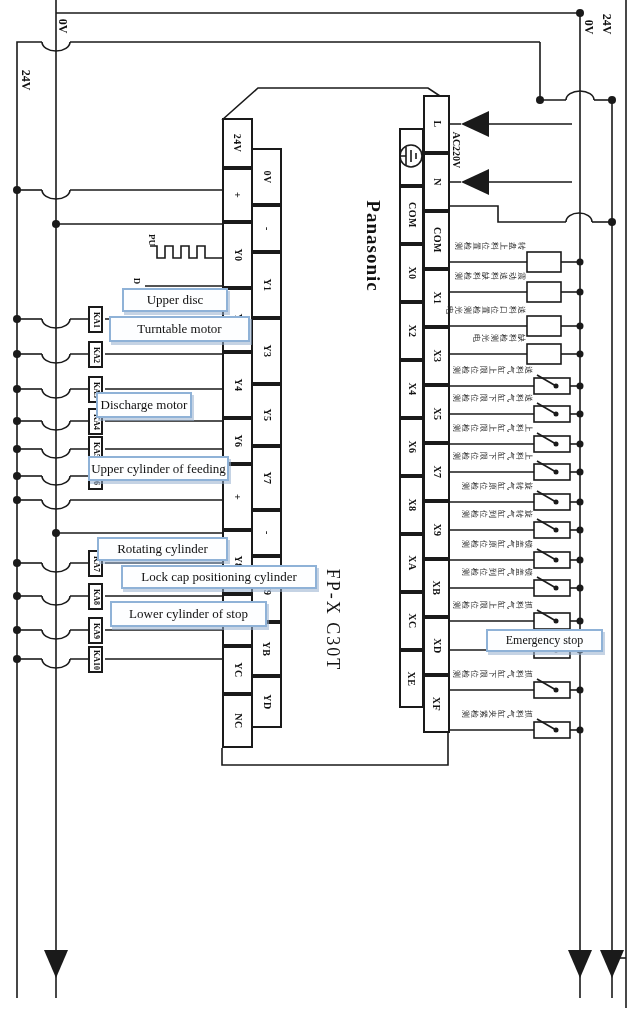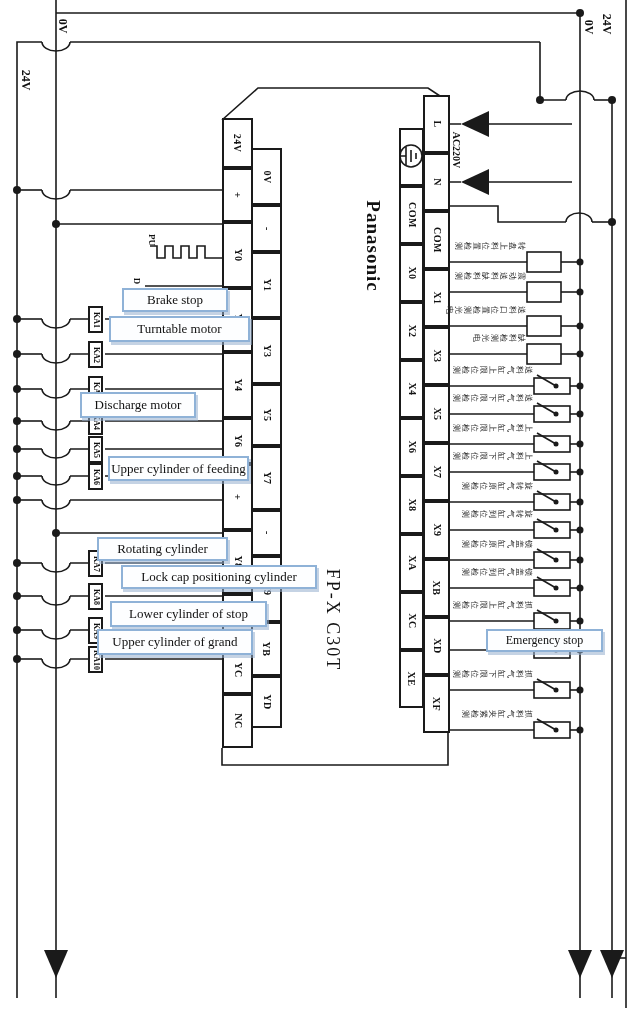--- a/index.html
+++ b/index.html
@@ -536,28 +536,27 @@
       <span>抓</span>
       <span>料</span>
       <span>气</span>
       <span>缸</span>
       <span>夹</span>
       <span>紧</span>
       <span>检</span>
       <span>测</span>
     </div>
 
-  <div class="lbl" style="left:122px;top:288px;width:106px;height:24px">Brake stop</div>
+  <div class="lbl" style="left:122px;top:288px;width:106px;height:24px">Upper disc</div>
   <div class="lbl" style="left:109px;top:316px;width:141px;height:26px">Turntable motor</div>
-  <div class="lbl" style="left:80px;top:392px;width:116px;height:26px">Discharge motor</div>
-  <div class="lbl" style="left:108px;top:456px;width:141px;height:25px">Upper cylinder of feeding</div>
+  <div class="lbl" style="left:96px;top:392px;width:96px;height:26px">Discharge motor</div>
+  <div class="lbl" style="left:88px;top:456px;width:141px;height:25px">Upper cylinder of feeding</div>
   <div class="lbl" style="left:121px;top:565px;width:196px;height:24px">Lock cap positioning cylinder</div>
   <div class="lbl" style="left:97px;top:537px;width:131px;height:24px">Rotating cylinder</div>
   <div class="lbl" style="left:110px;top:601px;width:157px;height:26px">Lower cylinder of stop</div>
-  <div class="lbl" style="left:97px;top:629px;width:156px;height:26px">Upper cylinder of grand</div>
   <div class="lbl small" style="left:486px;top:629px;width:117px;height:23px">Emergency stop</div>
 
   <div class="vt brand" style="left:289px;top:235px;width:170px;height:22px">Panasonic</div>
   <div class="vt model" style="left:233px;top:609px;width:200px;height:22px">FP-X C30T</div>
   <div class="vt ac" style="left:434px;top:143px;width:44px;height:14px">AC220V</div>
   <div class="vt tiny" style="left:142px;top:234px;width:20px;height:12px">PU</div>
   <div class="vt tiny" style="left:129px;top:275px;width:16px;height:12px">D</div>
 
 </div>
 

